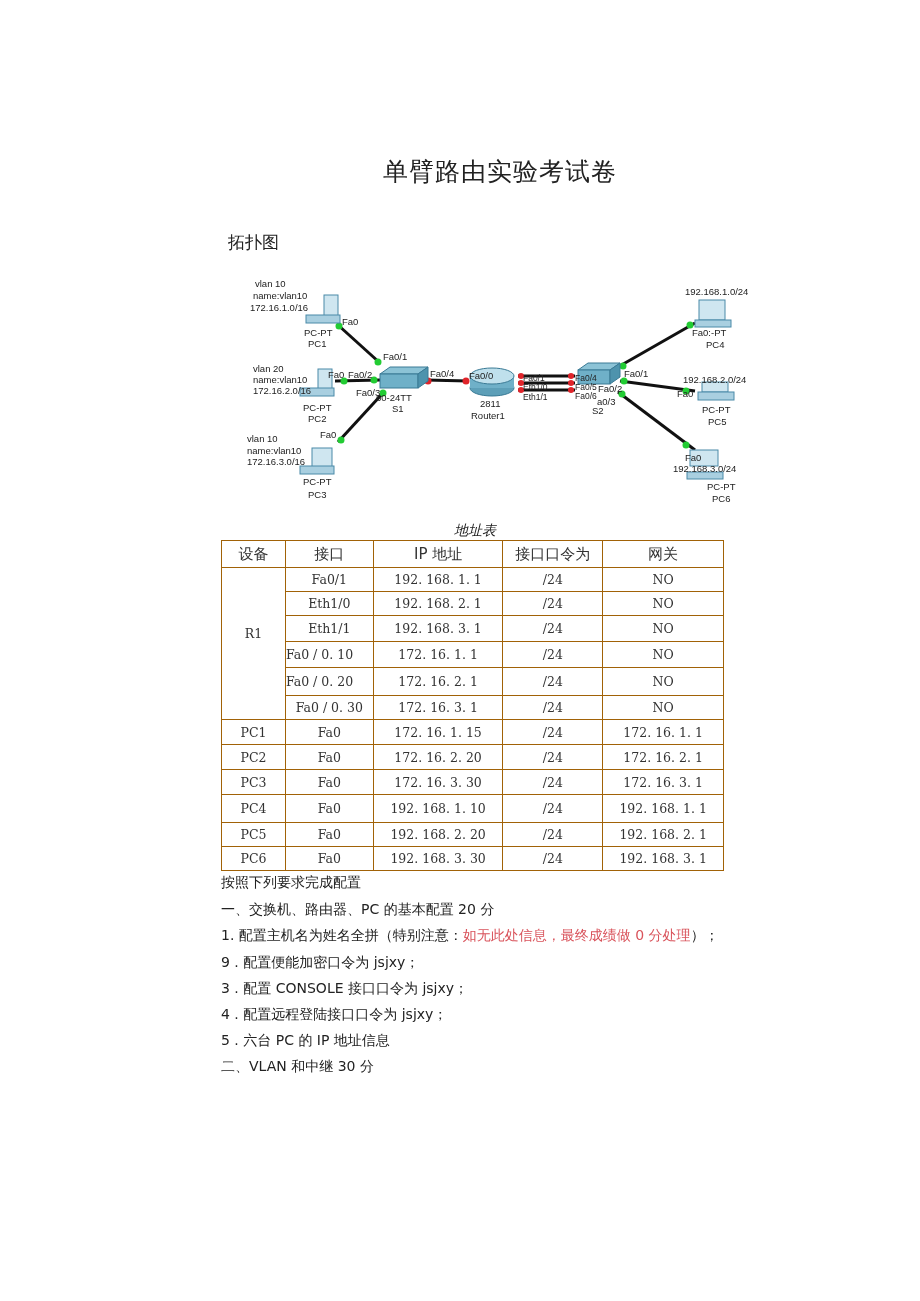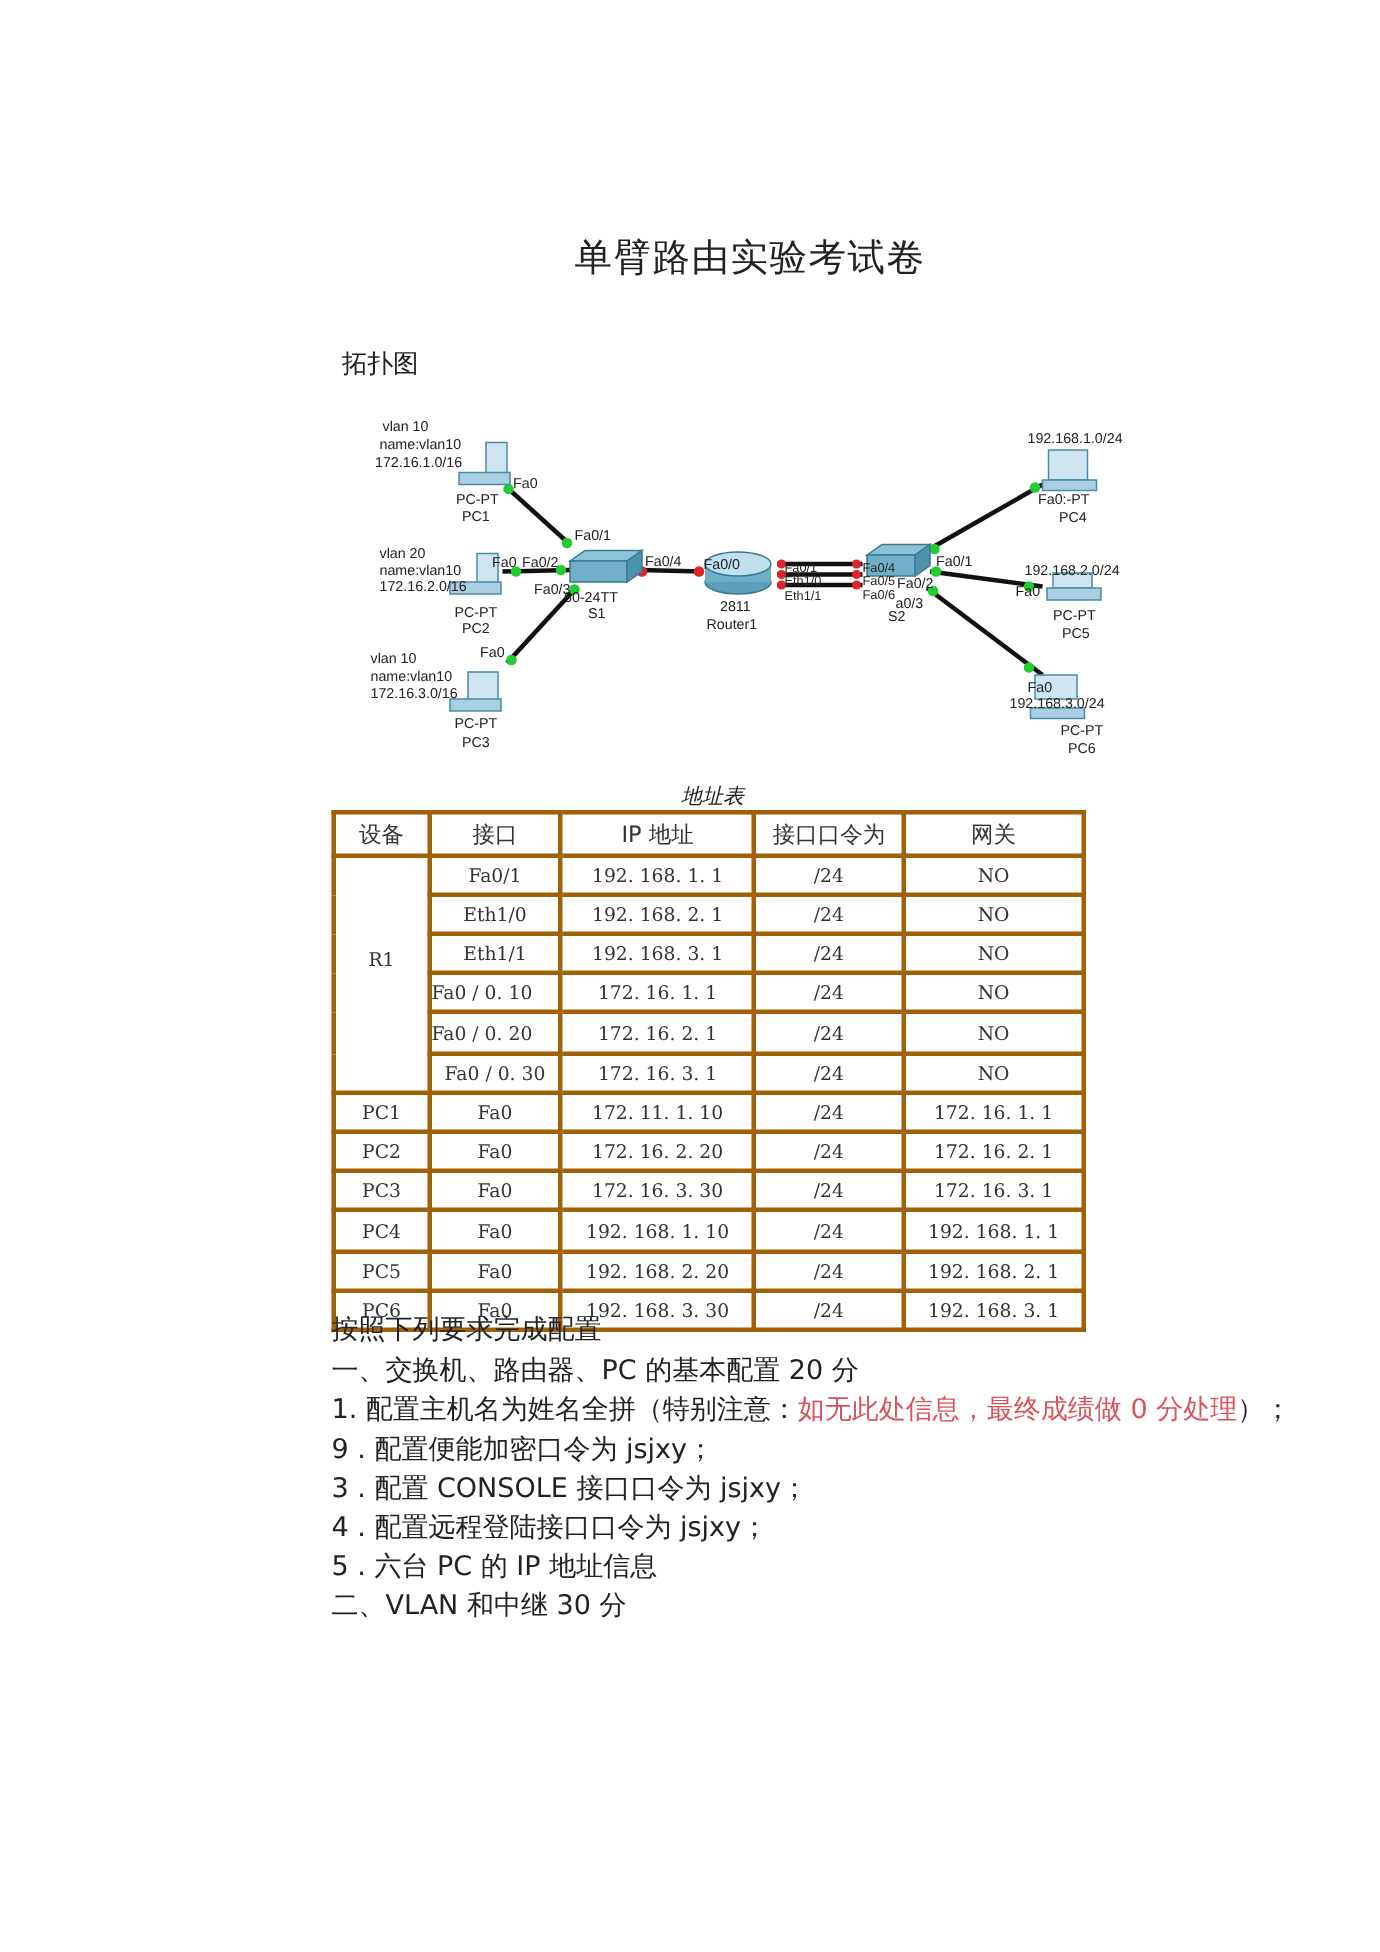--- a/index.html
+++ b/index.html
@@ -8,24 +8,24 @@
   .title { position: absolute; top: 155px; left: 0; width: 1000px; text-align: center;
            font-size: 25px; font-family: "DejaVu Sans", "Liberation Sans", sans-serif; color: #222; letter-spacing: 1px; }
   .section-label { position: absolute; top: 231px; left: 228px; font-size: 17px; text-align: center; }
   .diagram { position: absolute; left: 240px; top: 270px; width: 540px; height: 240px;
              font-family: "Liberation Sans", "DejaVu Sans", sans-serif; }
   .diagram svg { width: 540px; height: 240px; }
   .diagram text { font-family: "Liberation Sans", "DejaVu Sans", sans-serif; fill: #222; }
   .table-caption { position: absolute; top: 522px; left: 454px; font-size: 14px; font-family: "DejaVu Sans", sans-serif; font-style: italic; }
   table.addr { position: absolute; top: 540px; left: 221px; width: 503px; border-collapse: collapse;
                font-family: "DejaVu Serif", "Liberation Serif", serif; font-size: 12.5px; color: #333; }
-  table.addr th, table.addr td { border: 3px solid #a16207; text-align: center; padding: 0; }
+  table.addr th, table.addr td { border: 1px solid #a16207; text-align: center; padding: 0; }
   table.addr th { height: 26px; font-weight: normal; font-size: 15px; font-family: "DejaVu Sans", sans-serif; }
   table.addr td { height: 23px; }
-  .body-text { position: absolute; left: 221px; font-size: 18px; font-family: "DejaVu Sans", sans-serif; color: #222; }
+  .body-text { position: absolute; left: 221px; font-size: 14px; font-family: "DejaVu Sans", sans-serif; color: #222; }
   .red { color: #d9535b; }
 </style>
 </head>
 <body>
 
 <div class="title" style="width:1000px;left:0;">单臂路由实验考试卷</div>
 <div class="section-label">拓扑图</div>
 
 <div class="diagram">
   <svg viewBox="0 0 540 240" xmlns="http://www.w3.org/2000/svg">
@@ -224,21 +224,21 @@
     </tr>
     <tr>
       <td style="text-align:center">Fa0 / 0. 30</td>
       <td>172. 16. 3. 1</td>
       <td>/24</td>
       <td>NO</td>
     </tr>
     <tr style="height:25px">
       <td>PC1</td>
       <td>Fa0</td>
-      <td>172. 11. 1. 10</td>
+      <td>172. 16. 1. 15</td>
       <td>/24</td>
       <td>172. 16. 1. 1</td>
     </tr>
     <tr style="height:25px">
       <td>PC2</td>
       <td>Fa0</td>
       <td>172. 16. 2. 20</td>
       <td>/24</td>
       <td>172. 16. 2. 1</td>
     </tr>

